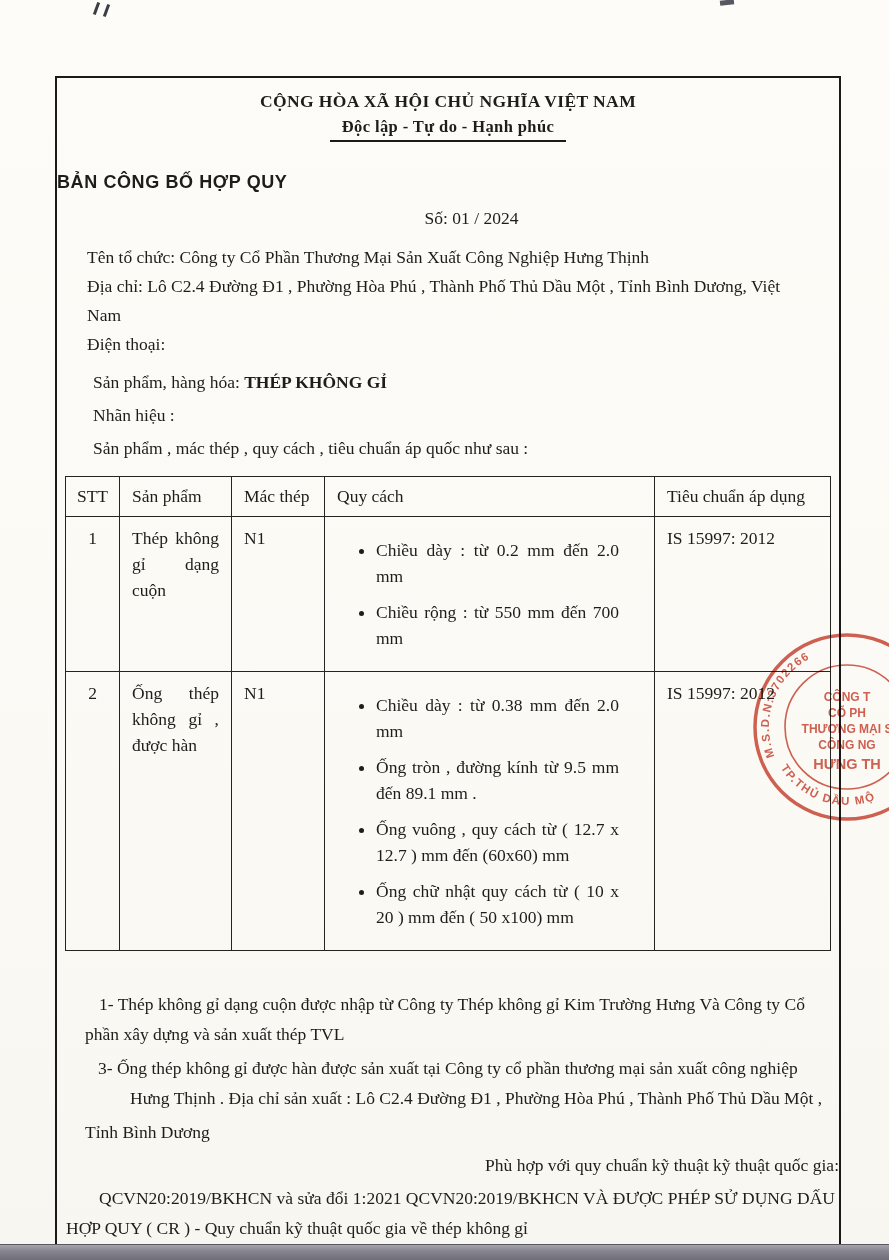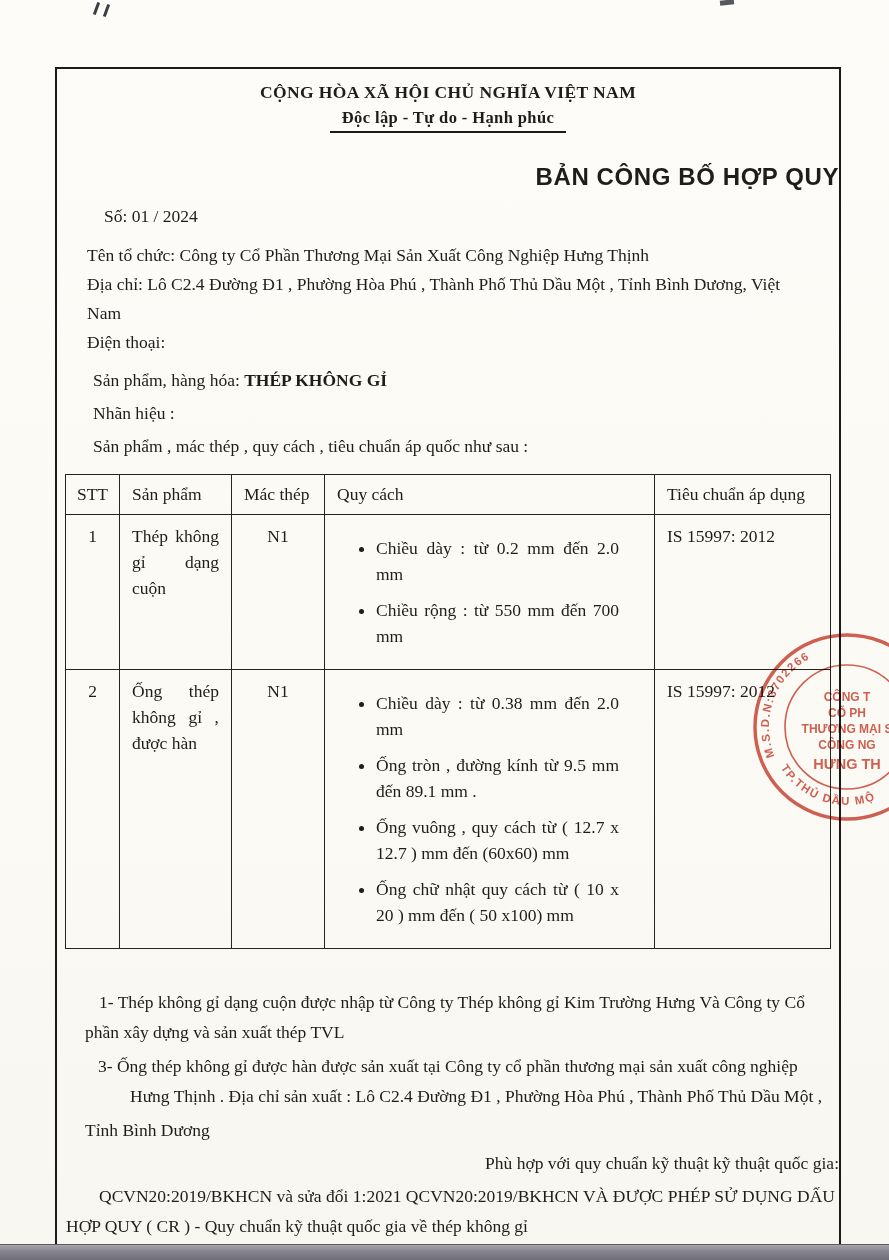--- a/index.html
+++ b/index.html
@@ -17,41 +17,41 @@
   .staple.s1 { left:95px; top:2px;  width:3px; height:13px; transform:rotate(20deg); }
   .staple.s2 { left:105px; top:4px; width:3px; height:13px; transform:rotate(20deg); }
   .topmark   { position:absolute; left:720px; top:0;  width:14px; height:5px; background:#55585e; transform:rotate(-6deg); }
   .scan-band {
     position:absolute; left:0; right:0; bottom:0; height:15px;
     background:linear-gradient(180deg,#a8a6ab 0%, #87858f 40%, #6f6d78 100%);
     border-top:1px solid #5a5860;
   }
   
   .frame {
-    position:absolute; left:55px; top:67px;
+    position:absolute; left:55px; top:76px;
     width:786px; height:1184px;
     border:2px solid #1c1a18; border-bottom:none;
     box-sizing:border-box;
   }
   .national-title {
     margin-top:13px; text-align:center;
     font-size:17.5px; font-weight:700; letter-spacing:0.4px;
   }
   .motto-wrap { text-align:center; margin-top:5px; }
   .motto {
     display:inline-block; font-size:16.5px; font-weight:700;
     padding:0 12px 3px 12px; border-bottom:2px solid #1d1b19;
     letter-spacing:0.4px;
   }
   .doc-title {
-    margin:30px 0 0 0; text-align:right;
+    margin:30px 0 0 0; text-align:left;
     font-family:"Liberation Sans", sans-serif;
-    font-size:24px; font-weight:700; letter-spacing:0.6px;
-  }
-  .doc-number { margin-top:15px; font-size:17.5px;margin-left:47px; }
+    font-size:18px; font-weight:700; letter-spacing:0.6px;
+  }
+  .doc-number { margin-top:15px; text-align:center; font-size:17.5px;margin-left:47px; }
 
   .org-block { margin-top:14px; }
   .org-block p { margin:0 36px 0 30px; font-size:17.5px; line-height:29px; }
   .product-block { margin-top:8px; }
   .product-block p { margin:3px 30px 0 36px; font-size:17.5px; line-height:30px; }
   .product-value { font-weight:700; }
 
   table.products {
     margin:13px 8px 0 8px;
     width:calc(100% - 16px);
@@ -60,21 +60,21 @@
   }
   table.products th, table.products td {
     border:1.5px solid #262420;
   }
   table.products th {
     font-weight:400; text-align:left; padding:9px 12px;
   }
   table.products th.c-stt { text-align:center; padding:8px 4px; }
   table.products td { vertical-align:top; padding:8px 12px; line-height:26px; }
   td.cell-stt { text-align:center; }
-  td.cell-grade { text-align:center; }
+  td.cell-grade { text-align:left; }
   td.cell-product { text-align:justify; }
   ul.specs { margin:12px; padding-left:27px; }
   ul.specs li { margin:2px 0 10px 0; padding-right:11px; text-align:justify; }
 
   .notes { margin-top:38px; font-size:17.5px; line-height:30px; }
   .notes p { margin:0; }
   .note-1 { padding:0 4px 0 28px; text-indent:14px; margin-bottom:4px !important; }
   .note-2 { padding:0 4px 0 73px; text-indent:-32px; }
   .province-line { margin:4px 0 0 28px !important; }
   .conform-intro { margin:3px 0 0 28px !important;text-align:right; }

